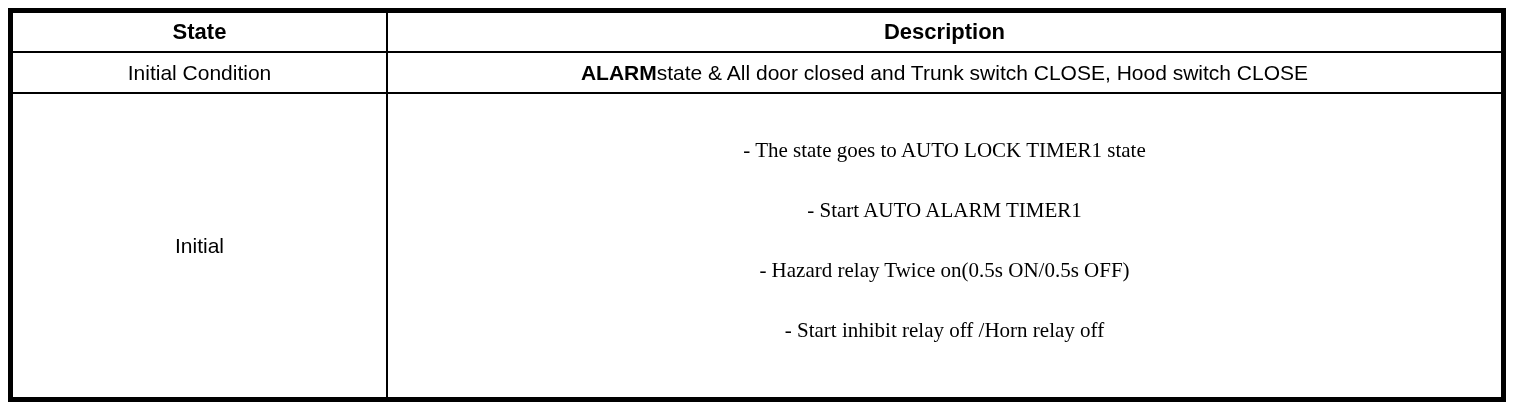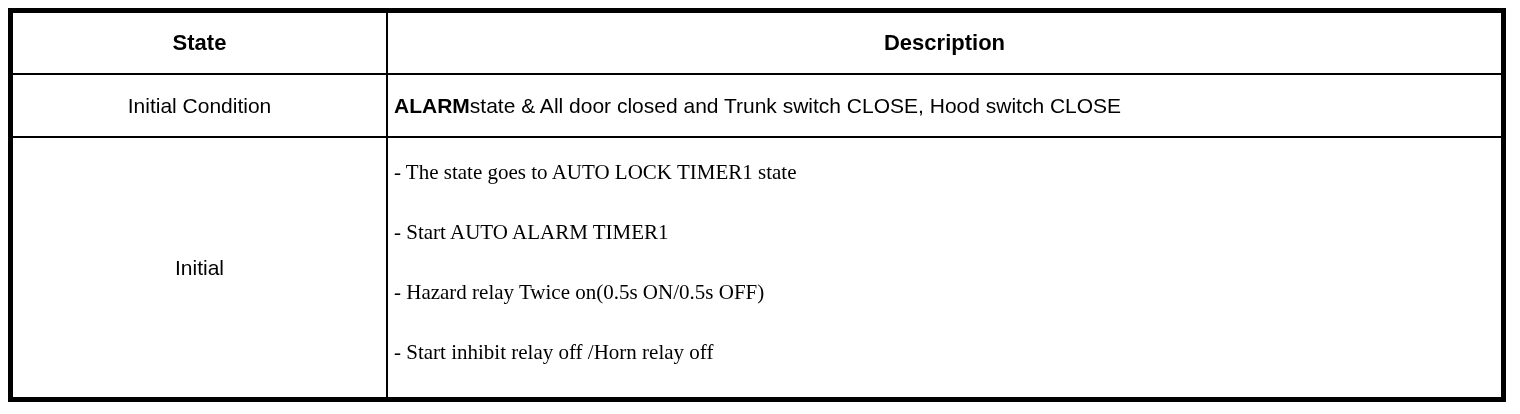--- a/index.html
+++ b/index.html
@@ -28,21 +28,21 @@
     border-collapse: collapse;
     table-layout: fixed;
     width: 100%;
     height: 100%;
   }
   col.col-state { width: 374px; }
   td {
     border: 2px solid #000000;
     vertical-align: middle;
     font-size: 21px;
-    padding: 11px;
+    padding: 0;
     overflow: hidden;
   }
   
   tr td:first-child { border-left: 0; }
   tr td:last-child  { border-right: 0; }
   tr:first-child td { border-top: 0; }
   tr:last-child td  { border-bottom: 0; }
   
   tr.row-event td { border-bottom: 4px solid #000000; }
 
@@ -52,21 +52,21 @@
     font-weight: bold;
     font-size: 22px;
   }
   td.state-cell {
     text-align: center;
     margin-top: 32px;
   }
   tr.row-initial td { height: 39px; }
   tr.row-event td.desc-cell { height: 70px; }
   td.desc-cell {
-    text-align: left;
+    text-align: center;
     padding-left: 6px;
     padding-right: 6px;
   }
   .bold { font-weight: bold; }
   .event-line { line-height: 32px; }
   .action-item {
     line-height: 30px;
     margin: 0 0 30px 0;
     font-family: Liberation Serif, serif;
   }

